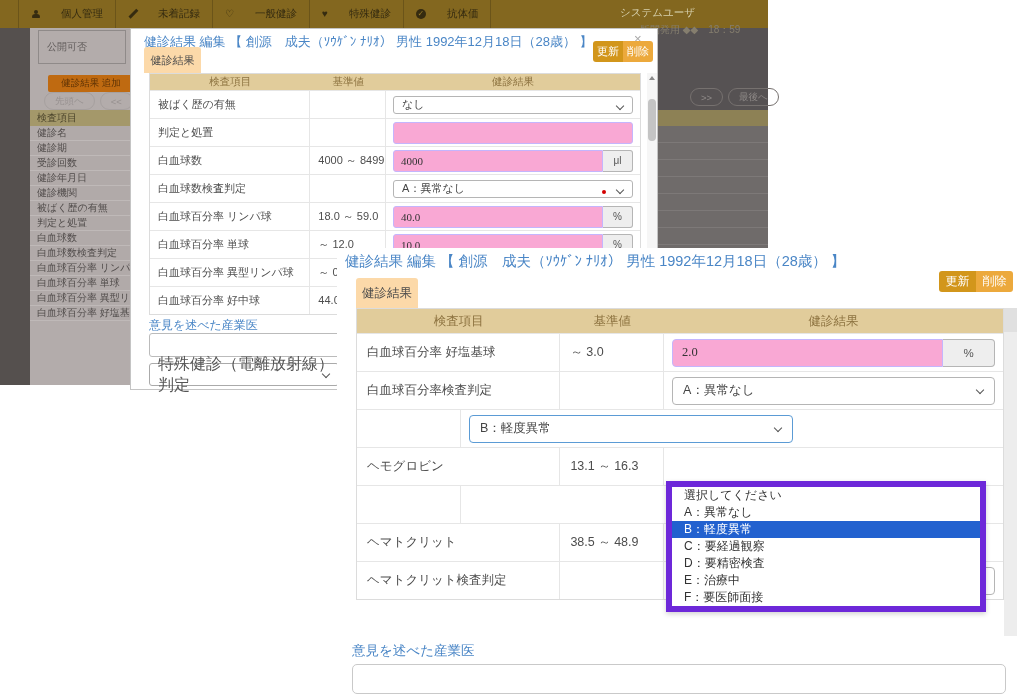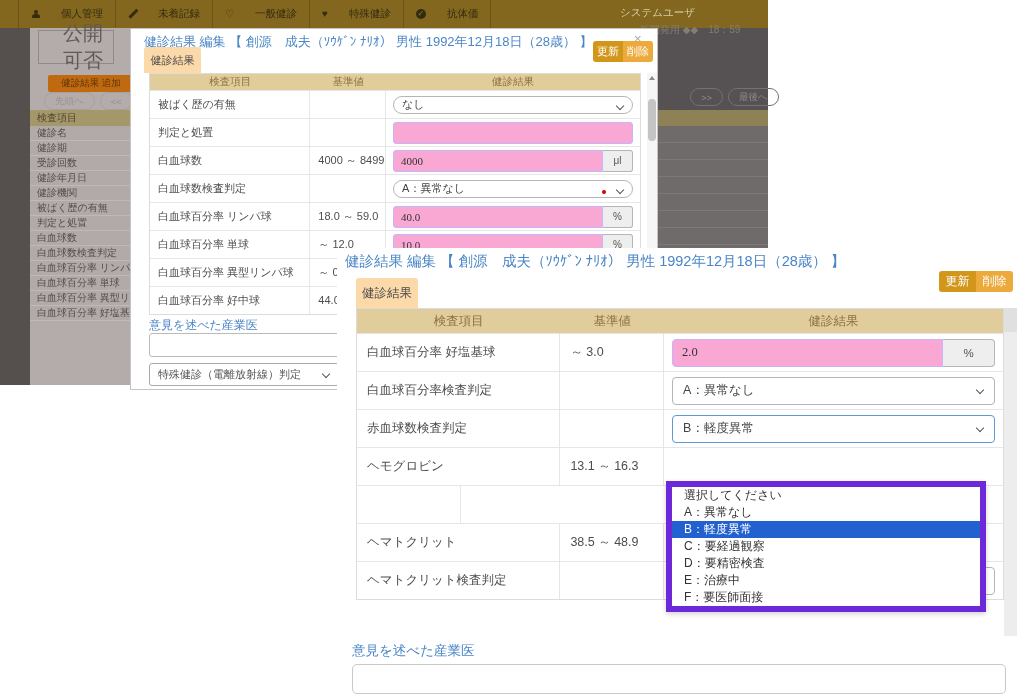--- a/index.html
+++ b/index.html
@@ -28,22 +28,22 @@
   .ic-glyph{font-size:10px;color:#352b10;line-height:1}
   .ic-check{width:10px;height:10px;border-radius:50%;background:#352b10;color:#9a7c28;font-size:8px;
     display:flex;align-items:center;justify-content:center}
   .nav-user{position:absolute;left:620px;top:6px;font-size:10.5px;color:#d8d2af}
   #env-line{left:640px;top:23px;font-size:10px;color:#857e6e;z-index:2;white-space:nowrap}
 
   #left-strip{left:0;top:28px;width:30px;height:357px;background:#55504e}
   #bg-page{left:30px;top:28px;width:628px;height:357px;background:#b3acab}
   #bg-right{left:658px;top:28px;width:110px;height:357px;background:#565253}
 
-  #bg-field{position:absolute;left:8px;top:2px;width:76px;height:34px;border:1px solid #8f8a89;
-    font-size:20px;color:#5f5a59;display:flex;align-items:center;padding-left:24px}
+  #bg-field{position:absolute;left:8px;top:2px;width:88px;height:34px;border:1px solid #8f8a89;
+    font-size:10px;color:#5f5a59;display:flex;align-items:center;padding-left:8px}
   #bg-add{position:absolute;left:18px;top:47px;width:86px;height:17px;background:#bf6a11;color:#5f3305;
     font-size:9.5px;border-radius:2px;display:flex;align-items:center;justify-content:center;white-space:pre}
   .pager{position:absolute;display:flex;gap:5px}
   #pager-left{left:14px;top:64px}
   #pager-right{left:32px;top:60px}
   .pill{height:18px;border:1px solid #a6a09f;border-radius:9px;color:#979190;font-size:9.5px;
     display:flex;align-items:center;justify-content:center;padding:0 10px;white-space:nowrap}
   #bg-right .pill{border-color:#76716f;color:#8f8a88}
   #bg-thead{position:absolute;left:0;top:82px;width:628px;height:16px;background:#a4986a;
     font-size:10px;color:#4c452c;display:flex;align-items:center;padding-left:7px}
@@ -80,21 +80,21 @@
   .m-row{display:flex;background:#fff;border-top:1px solid #e6e6e6}
   .m-row1{height:28px}
   .m-row2{height:38px}
   .cell{display:flex;align-items:center}
   .cell.c1,.cell.c2{border-right:1px solid #e6e6e6}
   .m-row1 .cell{font-size:11px;color:#4d4d4d;padding-left:8px}
   .m-row2 .cell{font-size:12.5px;color:#4d4d4d;padding-left:10px}
   .cell.c3{padding:0 7px !important}
   .m-row2 .cell.c3{padding:0 8px !important}
   .sel{flex:1;position:relative;display:flex;align-items:center;background:#fff;border:1px solid #b5b5b5;cursor:pointer}
-  .sel1{height:18px;border-radius:10px;padding-left:8px;font-size:11px;color:#444}
+  .sel1{height:18px;border-radius:3px;padding-left:8px;font-size:11px;color:#444}
   .sel2{height:28px;border-radius:4px;padding-left:10px;font-size:12.5px;color:#444}
   .sel.focused{border-color:#5b9bd5}
   .chev{position:absolute;width:6px;height:6px;border-right:1.5px solid #555;border-bottom:1.5px solid #555;transform:rotate(45deg)}
   .chev1{right:9px;top:6px}
   .chev2{right:11px;top:9px}
   .reddot{position:absolute;right:26px;bottom:3px;width:4px;height:4px;border-radius:50%;background:#d40000}
   .inp{flex:1;min-width:0;border:1px solid #c4b5fd;color:#333;font-family:Liberation Serif, serif;background:#f9a8d4}
   .inp1{height:22px;border-radius:3px 0 0 3px;padding:0 7px;font-size:11px}
   .inp2{height:28px;border-radius:4px 0 0 4px;padding:0 9px;font-size:12.5px}
   .inp1.nou{border-radius:3px}
@@ -105,21 +105,21 @@
   #m1-scroll{position:absolute;left:516px;top:44px;width:10px;height:240px;background:#f6f6f6}
   #m1-scroll-up{position:absolute;left:518px;top:47px;width:0;height:0;border-left:3px solid transparent;
     border-right:3px solid transparent;border-bottom:4px solid #8a8a8a}
   #m1-thumb{position:absolute;left:517px;top:70px;width:8px;height:42px;background:#c4c4c4;border-radius:4px}
 
   .opinion{color:var(--blue);white-space:nowrap}
   #m1-opinion{position:absolute;left:18px;top:288px;font-size:12px}
   #m1-op-input{position:absolute;left:18px;top:304px;width:480px;height:24px;border:1px solid #bbb;border-radius:3px;
     font-family:inherit;padding:0 8px;font-size:11px}
   #m1-special{position:absolute;left:18px;top:334px;width:190px;height:23px;border:1px solid #aaa;border-radius:3px;
-    background:#fff;display:flex;align-items:center;padding-left:8px;font-size:11px;color:#555;cursor:pointer}
+    background:#fff;display:flex;align-items:center;padding-left:8px;font-size:16px;color:#555;cursor:pointer}
   #m1-special .chev{right:9px;top:7px}
 
   
   #modal2{left:337px;top:248px;width:684px;height:450px;background:#fff;z-index:20}
   #m2-title{position:absolute;left:8px;top:4px;font-size:14.5px}
   #m2-btns{left:602px;top:23px}
   #m2-btns .btn{width:37px;height:21px;font-size:12px}
   #m2-tab{position:absolute;left:19px;top:30px;width:62px;height:30px;font-size:12.5px}
   #m2-table{left:19px;top:60px;width:648px}
   #m2-table .m-head{height:24px}
@@ -338,21 +338,20 @@
             <div class="cell c1 c1-2">白血球百分率検査判定</div>
             <div class="cell c2 c2-2"></div>
             <div class="cell c3 c3-2">
               <div class="sel sel2">
                 <span class="sel-txt">A：異常なし</span>
                 <span class="chev chev2"></span>
               </div>
             </div>
           </div>
           <div class="m-row m-row2">
-            <div class="cell c1 c1-2">赤血球数検査判定</div>
             <div class="cell c2 c2-2"></div>
             <div class="cell c3 c3-2">
               <div class="sel sel2 focused">
                 <span class="sel-txt">B：軽度異常</span>
                 <span class="chev chev2"></span>
               </div>
             </div>
           </div>
           <div class="m-row m-row2">
             <div class="cell c1 c1-2">ヘモグロビン</div>

